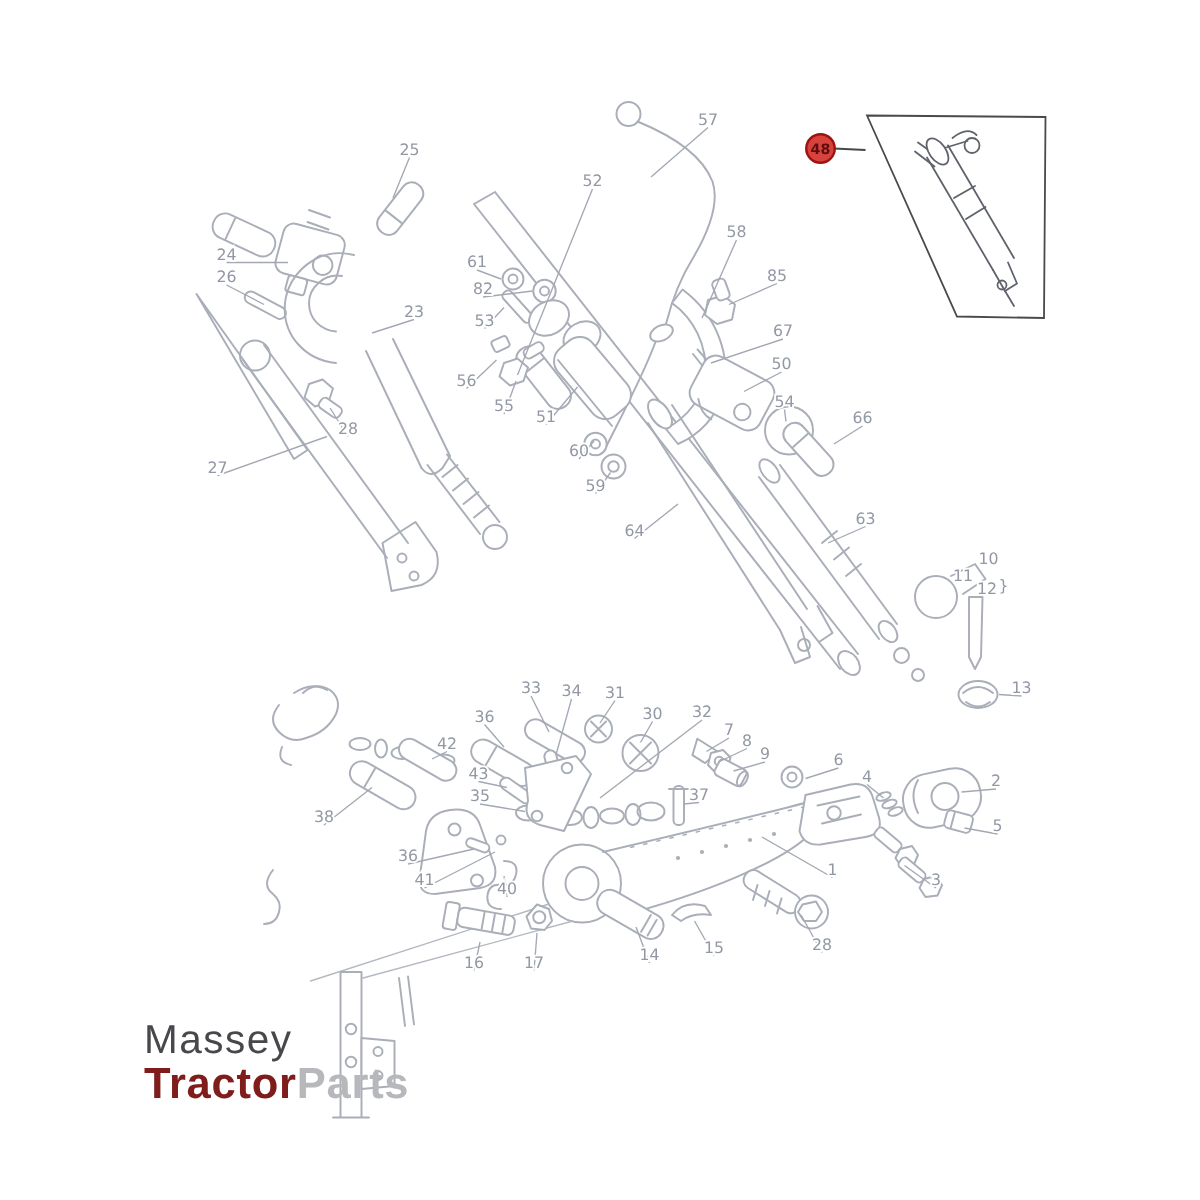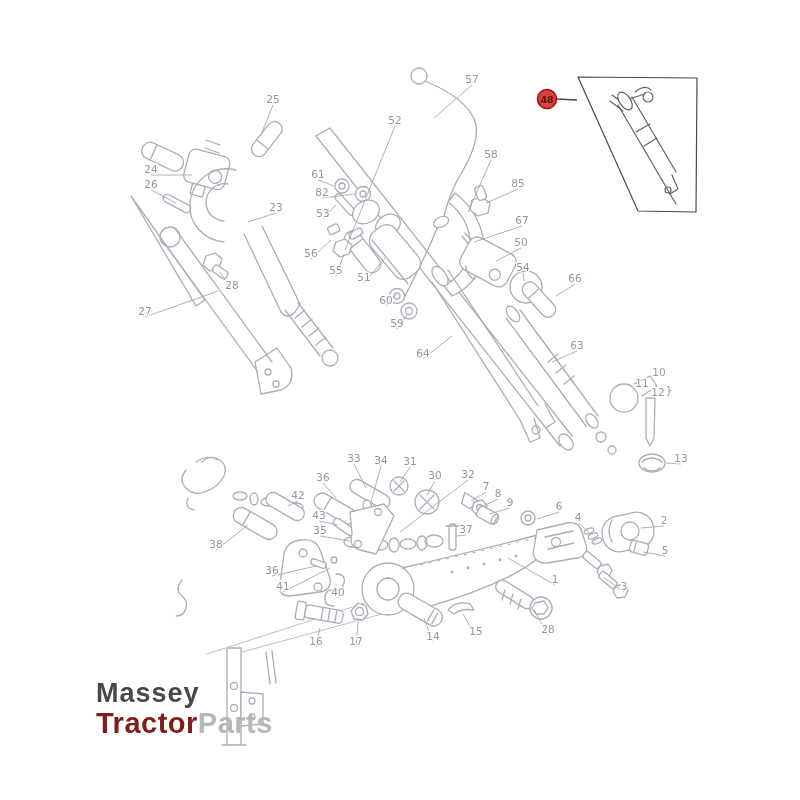--- a/index.html
+++ b/index.html
@@ -15,21 +15,21 @@
   .dot{fill:#a9aeb8;stroke:none;}
   .dash{fill:none;stroke:#a9aeb8;stroke-width:1;stroke-dasharray:3 6;}
   #leaders line{stroke:#a3a8b3;stroke-width:0.9;}
   #labels text{font-family:"DejaVu Sans",sans-serif;font-size:10.5px;fill:#9298a4;
     text-anchor:middle;paint-order:stroke;stroke:#ffffff;stroke-width:2.5px;}
   .badge-circle{stroke-width:1.6;}
   .badge-text{font-family:"DejaVu Sans",sans-serif;font-size:9.5px;font-weight:bold;
     text-anchor:middle;paint-order:normal;stroke:none;}
   
   .logo{position:absolute;left:96px;top:680px;line-height:1;user-select:none;}
-  .logo .l1{font-size:27px;font-weight:700;letter-spacing:1px;color:#47484c;}
+  .logo .l1{font-size:27px;font-weight:400;letter-spacing:1px;color:#47484c;}
   .logo .l2{font-size:29px;font-weight:800;margin-top:2px;letter-spacing:0.5px;}
   .logo .l2 .red{color:#7f1d1d;}
   .logo .l2 .gray{color:#b6b8bb;font-weight:700;margin-top:16px;}
 </style>
 </head>
 <body>
 
 <div class="stage">
 
 <svg width="800" height="800" viewBox="0 0 800 800">

